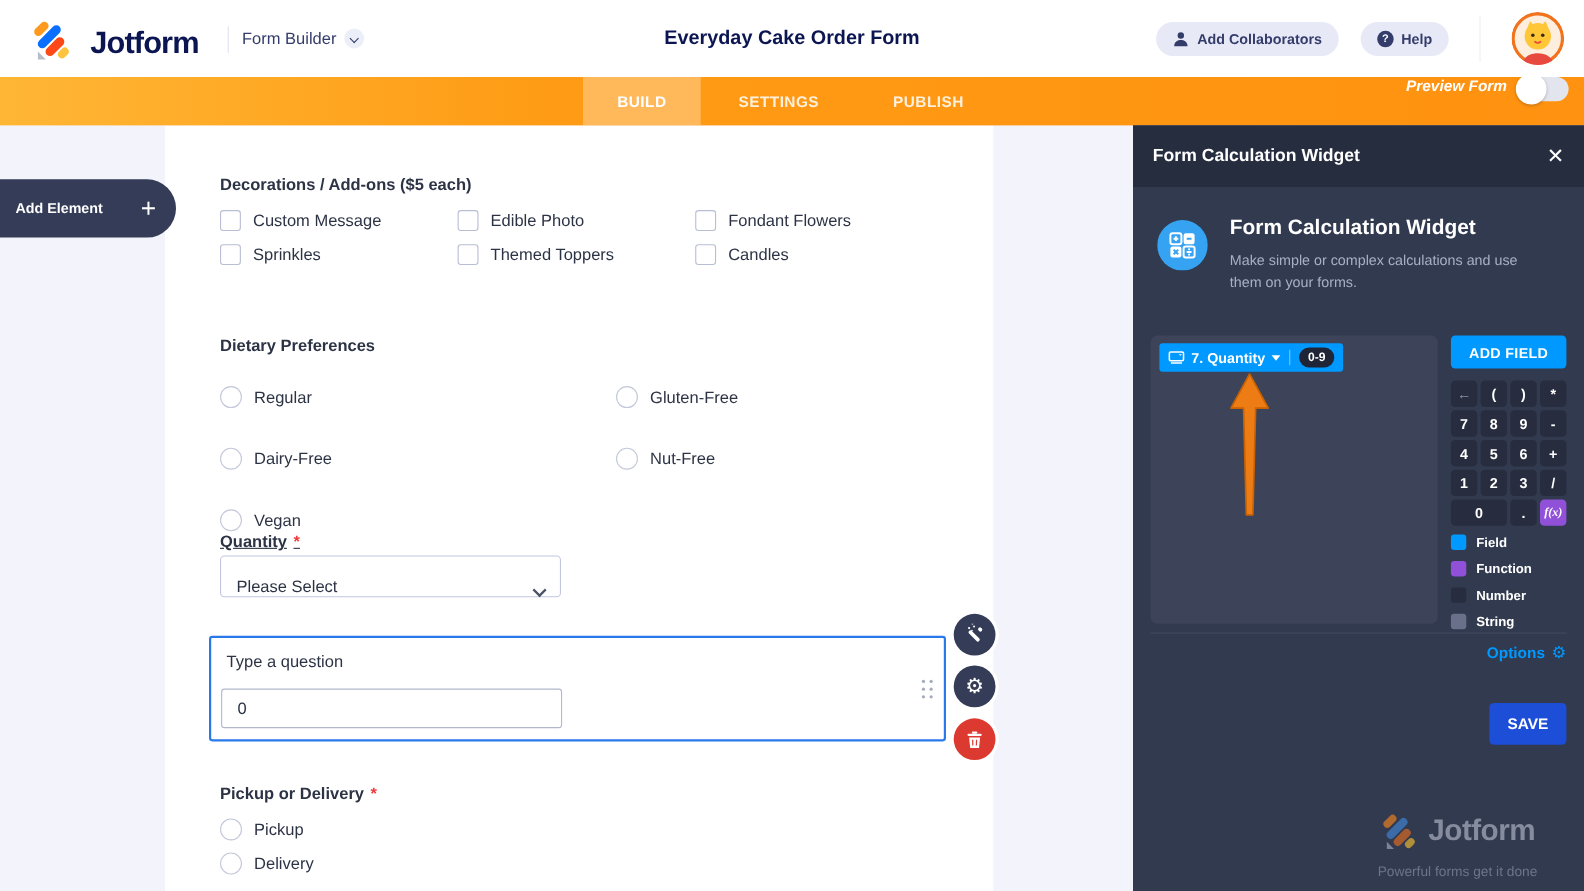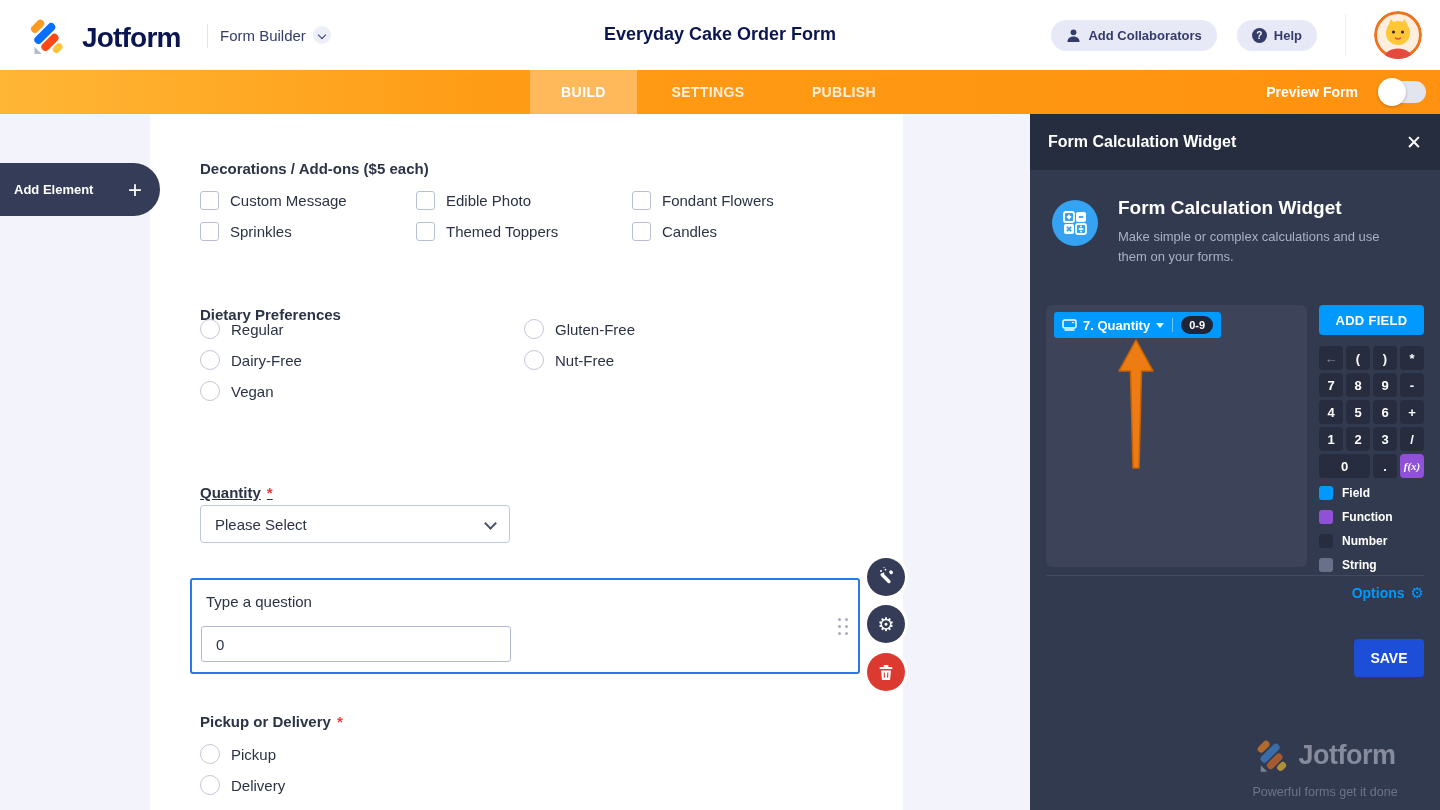--- a/index.html
+++ b/index.html
@@ -24,45 +24,45 @@
   .avatar { width:48px; height:48px; border-radius:50%; overflow:hidden; cursor:pointer; }
 
   
   .navbar { position:absolute; top:70px; left:0; width:1440px; height:44px; background:linear-gradient(90deg,#ffb635 0%, #ff9b14 35%, #ff9210 100%); z-index:4; }
   .tabs { position:absolute; left:530px; top:0; height:44px; display:flex; }
   .tab { height:44px; display:flex; align-items:center; justify-content:center; font-size:14px; font-weight:bold; letter-spacing:0.4px; color:rgba(255,255,255,0.85); cursor:pointer; }
   .tab.build { width:107px; }
   .tab.settings { width:142px; }
   .tab.publish { width:130px; }
   .tab.active { background:rgba(255,255,255,0.3); color:#fff; }
-  .preview-wrap { position:absolute; right:14px; top:0; height:44px; display:flex; align-items:center; gap:22px; }
+  .preview-wrap { position:absolute; right:14px; top:0; height:44px; display:flex; align-items:flex-start; gap:10px;font-style:italic; }
   .preview-label { color:#fff; font-size:14px; font-weight:bold; }
   .toggle { width:46px; height:22px; border-radius:11px; background:#e3e5ee; position:relative; cursor:pointer; }
   .toggle .knob { position:absolute; left:-2px; top:-3px; width:28px; height:28px; border-radius:50%; background:#fff; box-shadow:0 1px 3px rgba(0,0,0,0.25); }
 
   
   .main { position:absolute; top:114px; left:0; right:0; bottom:0; background:#f3f3fb; }
   .card { position:absolute; left:150px; top:0; bottom:0; width:753px; background:#fff; }
   .add-element { position:absolute; left:0; top:49px; width:160px; height:53px; background:#343c57; border-radius:0 28px 28px 0; display:flex; align-items:center; color:#fff; cursor:pointer; z-index:3; }
   .add-element .lbl { font-size:13px; font-weight:bold; margin-left:14px; }
   .add-element .plus { margin-left:auto; margin-right:18px; font-size:24px; font-weight:300; line-height:1; }
 
   .q-label { position:absolute; left:50px; font-size:15px; font-weight:600; color:#2c3345; }
   .req { color:#f23a3c; margin-left:6px; font-weight:bold; }
 
   .opt { display:flex; align-items:center; gap:11px; font-size:15px; color:#2c3345; }
   .cbox { width:19px; height:19px; border:1px solid #b8bed4; border-radius:3px; background:#fff; flex:none; cursor:pointer; }
   .rad { width:20px; height:20px; border:1px solid #c3c8da; border-radius:50%; background:#fff; flex:none; cursor:pointer; }
 
   .deco-grid { position:absolute; left:50px; top:77px; display:grid; grid-template-columns:216px 216px 220px; row-gap:12px; }
-  .diet-grid { position:absolute; left:50px; top:205px; display:grid; grid-template-columns:324px 220px; row-gap:11px; grid-auto-flow:column; }
+  .diet-grid { position:absolute; left:50px; top:237px; display:grid; grid-template-columns:324px 220px; row-gap:11px; grid-auto-flow:column;gap:36px; }
   .diet-grid .c1 { grid-column:1; } .diet-grid .c2 { grid-column:2; }
   .pick-col { position:absolute; left:50px; top:630px; display:flex; flex-direction:column; gap:11px; }
 
-  .select-box { position:absolute; left:50px; top:391px; width:310px; height:38px; border:1px solid #c2c7e0; border-radius:4px; background:#fff; display:flex; align-items:center; padding:0 14px; font-size:15px; color:#2c3345; cursor:pointer; }
+  .select-box { position:absolute; left:50px; top:391px; width:310px; height:38px; border:1px solid #c2c7e0; border-radius:4px; background:#fff; display:flex; align-items:flex-end; padding:0 14px; font-size:15px; color:#2c3345; cursor:pointer; }
   .select-box .sel-chev { margin-left:auto; width:10px; height:10px; position:relative; }
   .select-box .sel-chev:before { content:""; position:absolute; left:1px; top:0; width:7px; height:7px; border-right:2px solid #4a5269; border-bottom:2px solid #4a5269; transform:rotate(45deg); }
 
   .sel-question { position:absolute; left:40px; top:464px; width:670px; height:96px; background:#fff; border:2px solid #2979ea; border-radius:3px; }
   .sel-question .ql { position:absolute; left:14px; top:13px; font-size:15px; color:#2c3345; }
   .sel-question .qinput { position:absolute; left:9px; top:46px; width:310px; height:36px; border:1px solid #b3b9cc; border-radius:3px; font-size:15px; color:#2c3345; display:flex; align-items:center; padding:0 14px; background:#fff; }
   .drag-dots { position:absolute; right:10px; top:38px; display:grid; grid-template-columns:3px 3px; gap:4px; cursor:grab; }
   .drag-dots i { width:3px; height:3px; border-radius:50%; background:#a6abc0; }
 
   .act-btn { position:absolute; left:867px; width:38px; height:38px; border-radius:50%; display:flex; align-items:center; justify-content:center; cursor:pointer; z-index:3; box-shadow:0 0 0 3px #fff; }

